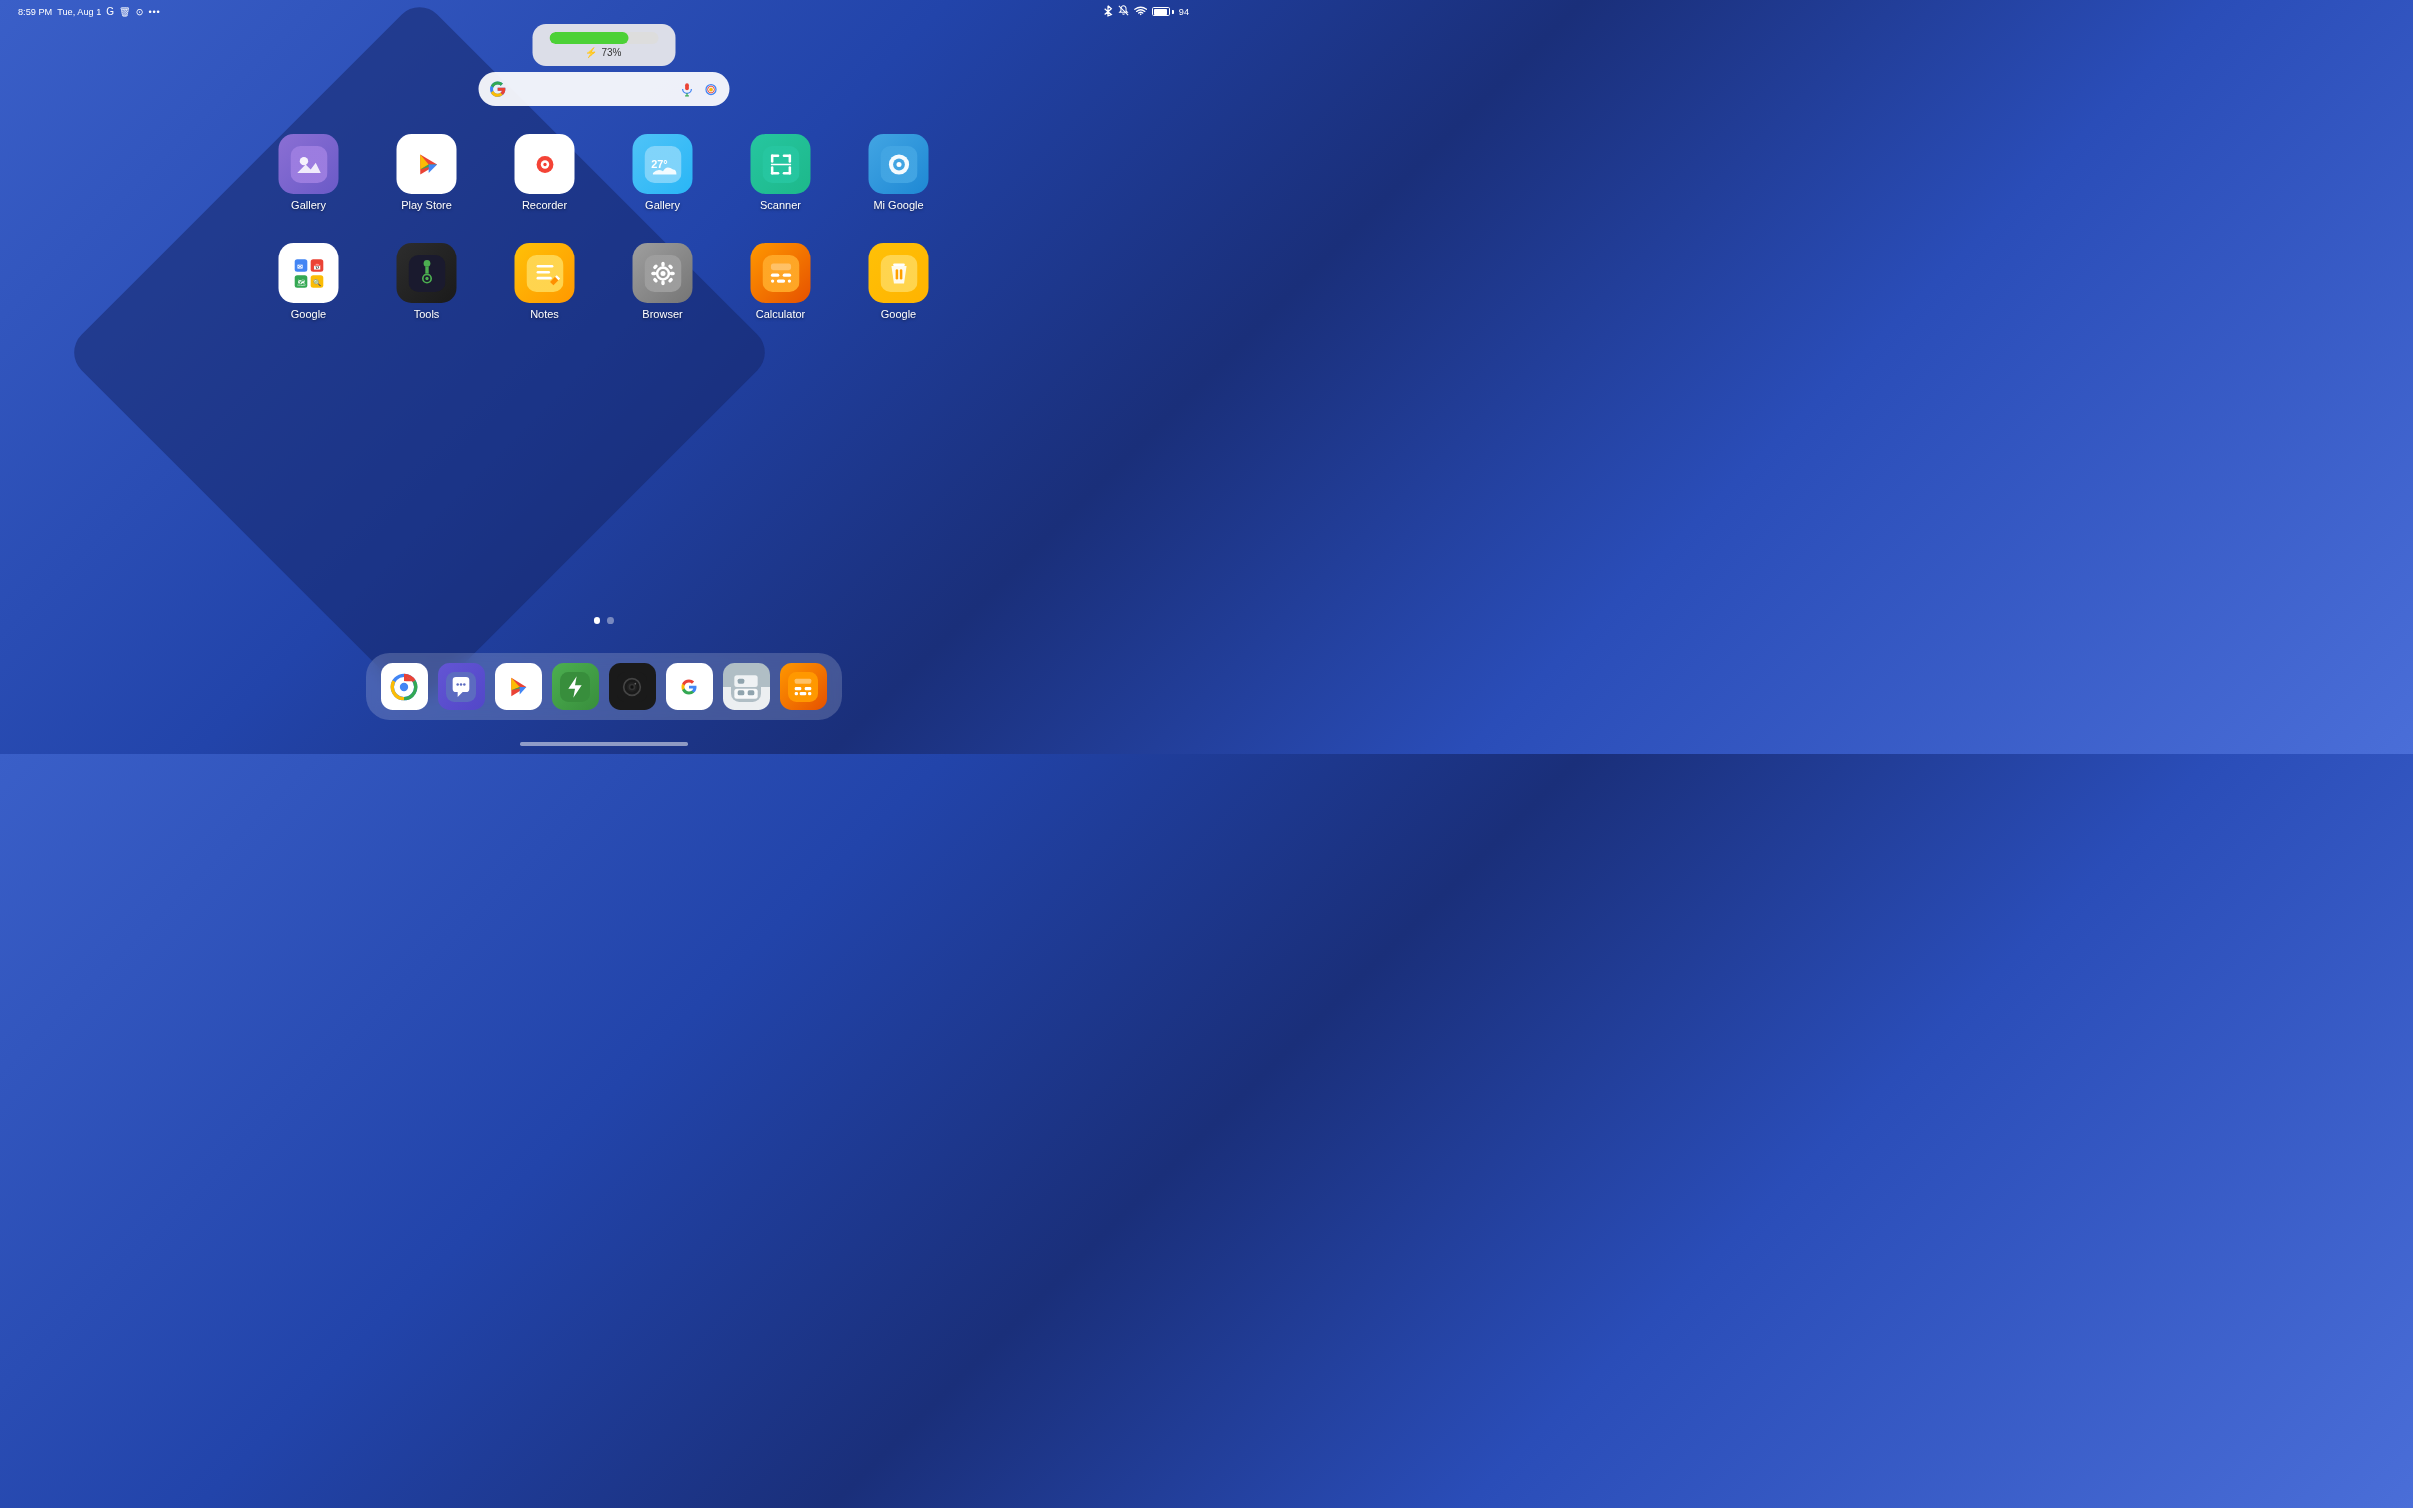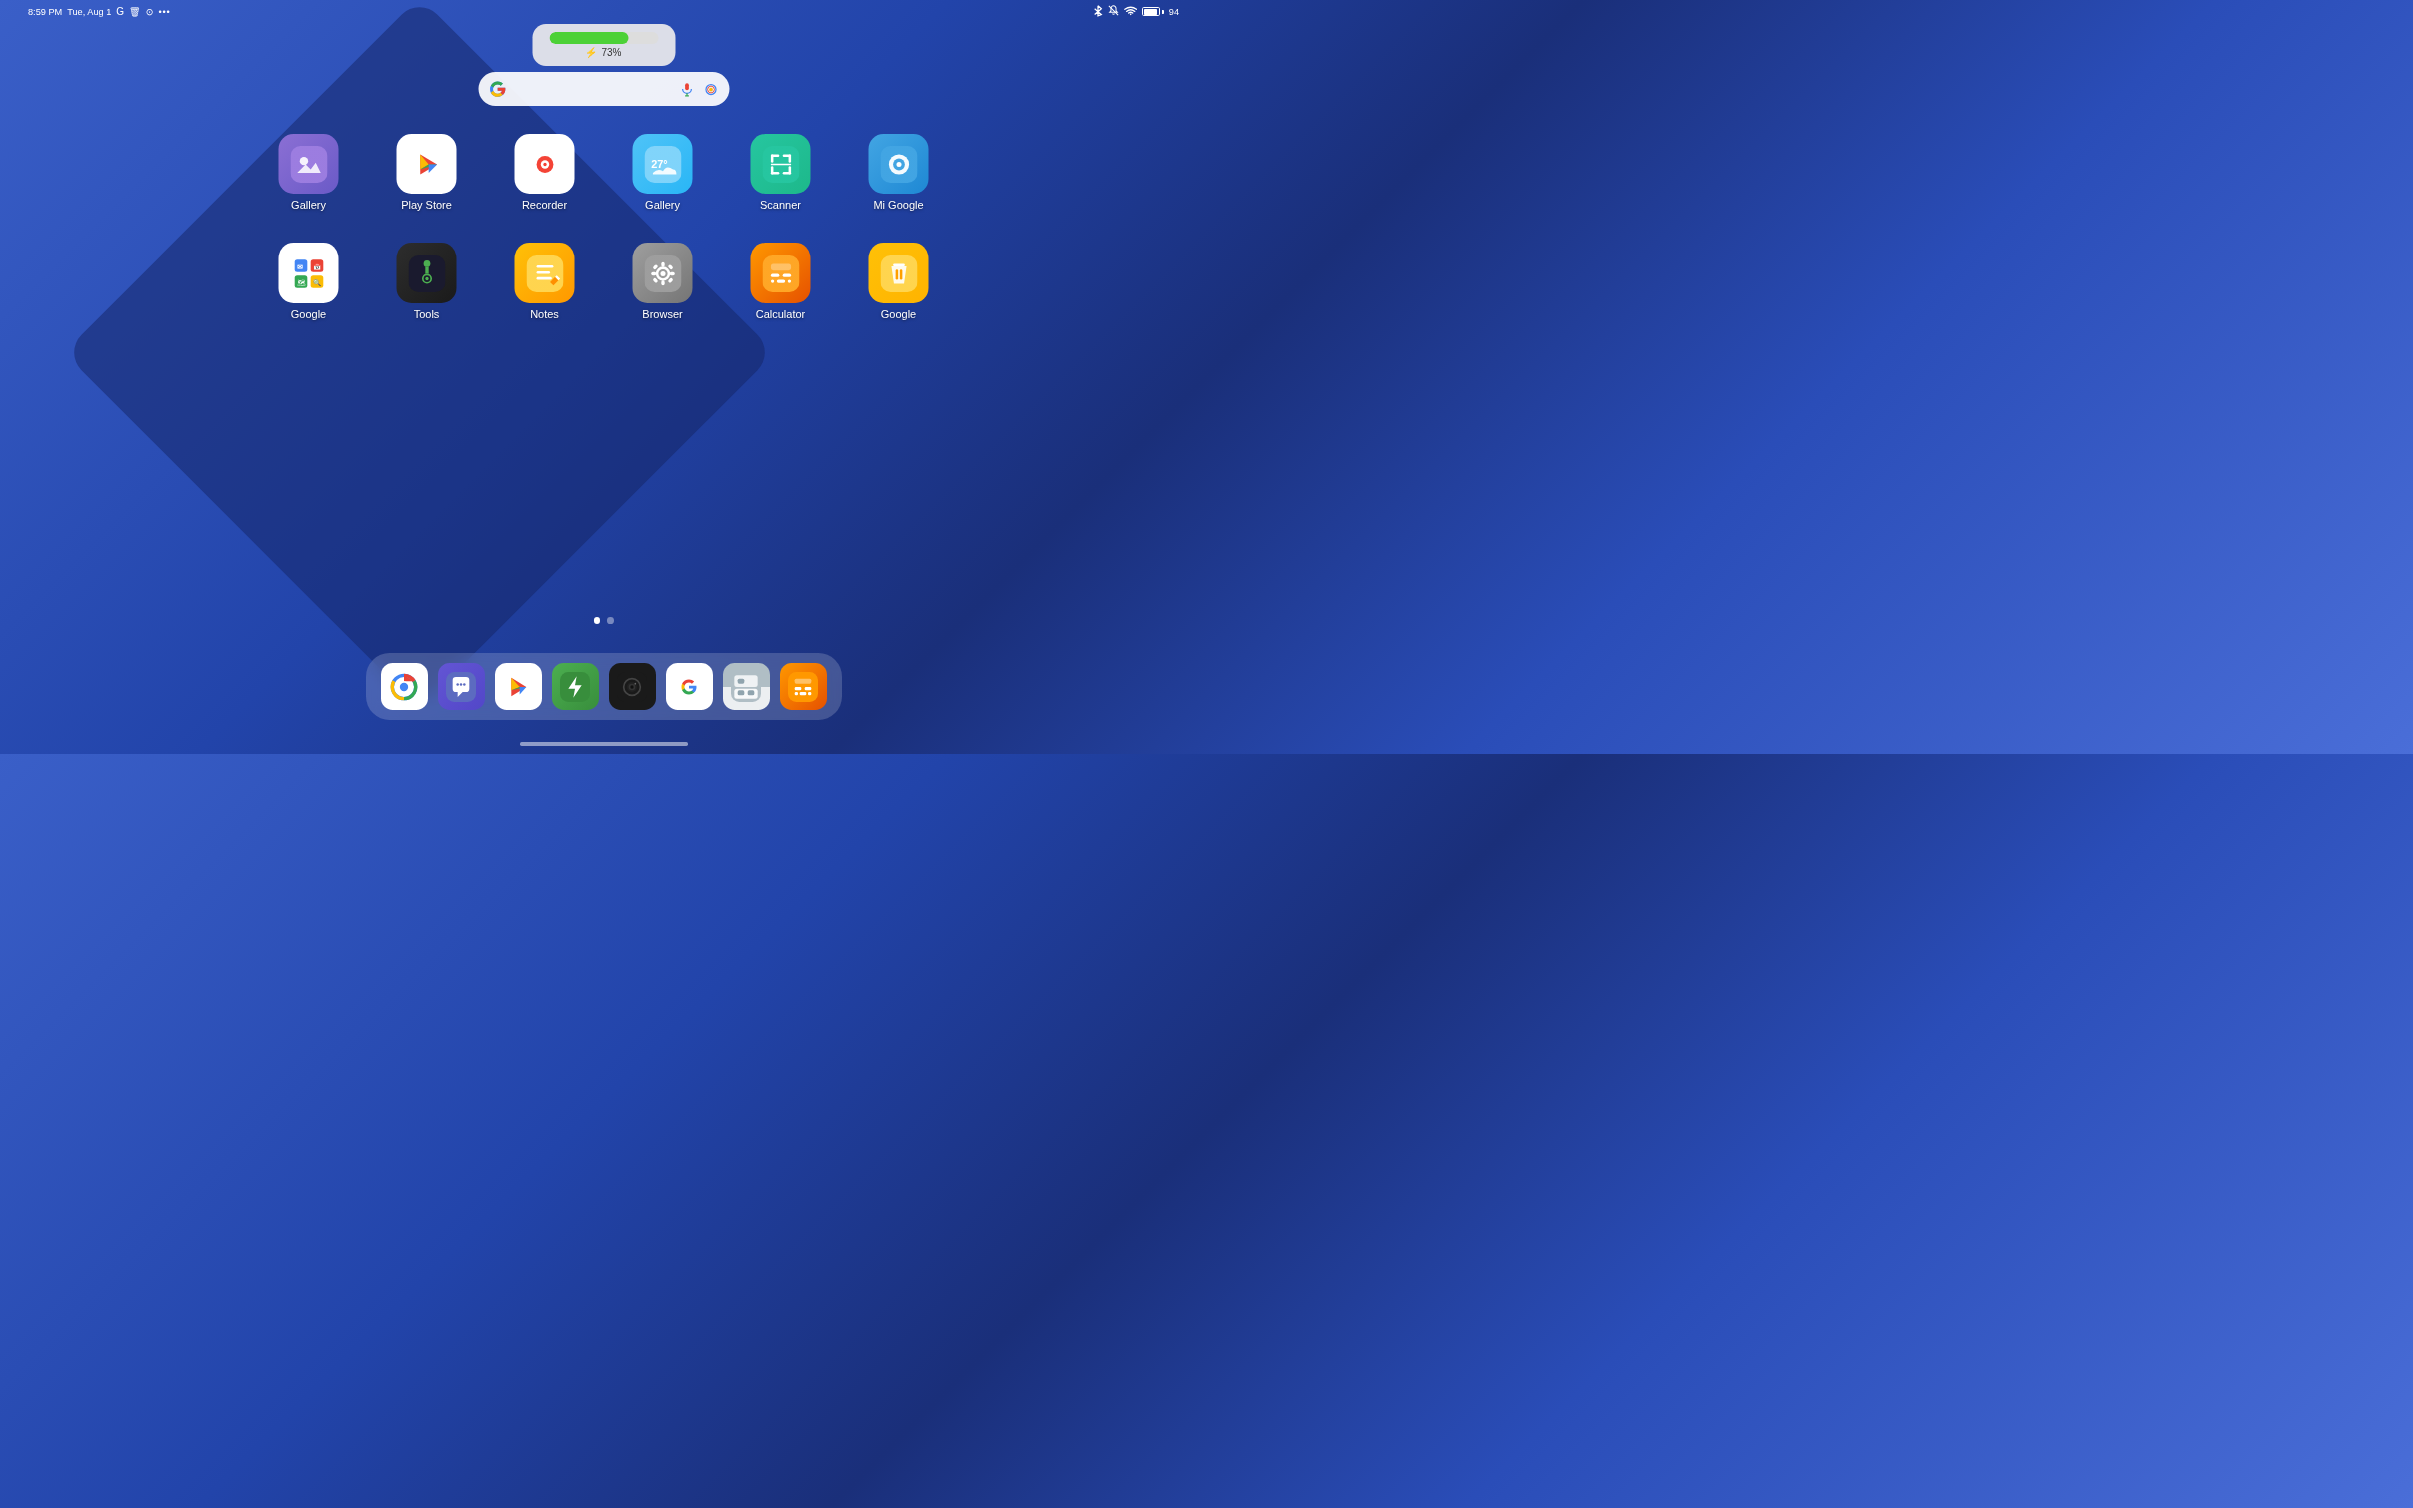--- a/index.html
+++ b/index.html
@@ -26,21 +26,21 @@
 
     
     .status-bar {
       position: absolute;
       top: 0;
       left: 0;
       right: 0;
       height: 23.5px;
       display: flex;
       align-items: center;
-      padding: 0 28px;
+      padding: 0 18px;
       z-index: 100;
     }
     .status-left {
       display: flex;
       align-items: center;
       gap: 5px;
       color: white;
       font-size: 9.2px;
     }
     .status-right {

